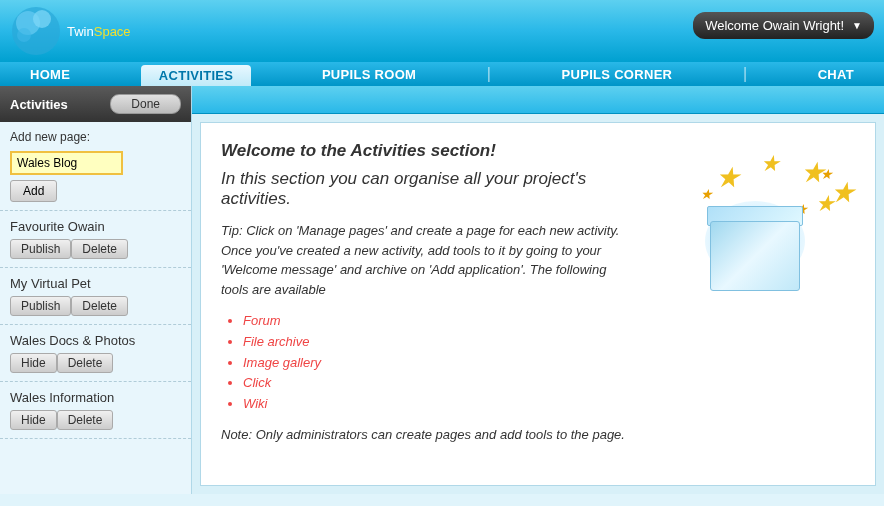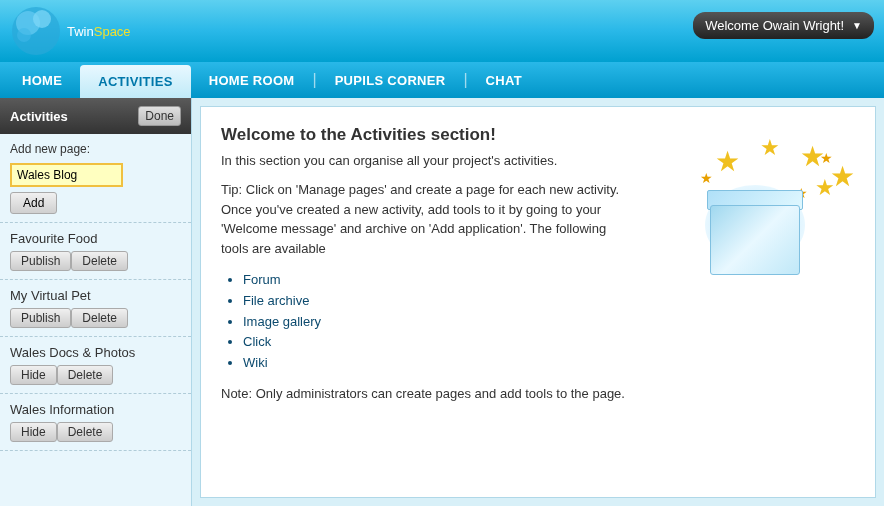--- a/index.html
+++ b/index.html
@@ -39,24 +39,25 @@
       cursor: pointer;
       display: flex;
       align-items: center;
       gap: 8px;
     }
     .welcome-btn .arrow { font-size: 10px; }
 
     
     .nav {
       background: linear-gradient(180deg, #29b8e8 0%, #0095c8 100%);
-      height: 36px;
+      height: 24px;
       display: flex;
       align-items: stretch;
-      padding: 0 4px;
+      padding: 0 12px;
+      justify-content: space-between;
     }
     .nav-item {
       display: flex;
       align-items: center;
       padding: 0 18px;
       color: #fff;
       font-weight: bold;
       font-size: 13px;
       cursor: pointer;
       text-decoration: none;
@@ -100,22 +101,22 @@
       font-size: 13px;
       padding: 8px 10px;
       display: flex;
       align-items: center;
       justify-content: space-between;
     }
     .done-btn {
       background: linear-gradient(180deg, #e0e0e0 0%, #bbb 100%);
       color: #333;
       border: 1px solid #999;
-      border-radius: 3px;
-      padding: 2px 6px;
+      border-radius: 9px;
+      padding: 2px 20px;
       font-size: 12px;
       cursor: pointer;
     }
     .sidebar-section {
       padding: 8px 10px;
       border-bottom: 1px dashed #b0ccd8;
     }
     .add-new-label {
       font-size: 12px;
       color: #333;
@@ -159,21 +160,22 @@
       font-size: 12px;
       cursor: pointer;
       color: #333;
     }
 
     
     .content-area {
       flex: 1;
       background: #d8f0f8;
       display: flex;
-      flex-direction: row;
+      flex-direction: column;
+      font-style: italic;
     }
     .content-header {
       background: linear-gradient(180deg, #5dd0f0 0%, #29b8e8 100%);
       height: 28px;
       border-bottom: 1px solid #0090c0;
     }
     .content-body {
       flex: 1;
       background: #ffffff;
       margin: 8px;
@@ -186,35 +188,35 @@
     .content-text { flex: 1; }
     .content-title {
       font-size: 17px;
       font-weight: bold;
       color: #333;
       margin-bottom: 8px;
     }
     .content-intro {
       color: #333;
       margin-bottom: 12px;
-      font-size: 13px;
+      font-size: 17px;
     }
     .content-tip {
       color: #333;
       font-size: 13px;
       margin-bottom: 12px;
       line-height: 1.5;
     }
     .content-list {
       list-style: disc;
       padding-left: 22px;
       margin-bottom: 12px;
     }
     .content-list li {
-      color: #0c4a6e;
+      color: #ef4444;
       font-size: 13px;
       line-height: 1.6;
     }
     .content-note {
       color: #333;
       font-size: 13px;
     }
     .content-image {
       width: 200px;
       flex-shrink: 0;
@@ -287,21 +289,21 @@
   </div>
   <button class="welcome-btn">
     <span>Welcome Owain Wright!</span>
     <span class="arrow">▼</span>
   </button>
 </div>
 
 <div class="nav">
   <a class="nav-item">HOME</a>
   <a class="nav-item active">ACTIVITIES</a>
-  <a class="nav-item">HOME ROOM</a>
+  <a class="nav-item">PUPILS ROOM</a>
   <span class="nav-separator">|</span>
   <a class="nav-item">PUPILS CORNER</a>
   <span class="nav-separator">|</span>
   <a class="nav-item">CHAT</a>
 </div>
 
 <div class="main-layout">
 
   <div class="sidebar">
     <div class="sidebar-header">
@@ -311,21 +313,21 @@
 
     <div class="sidebar-section">
       <div class="add-new-label">Add new page:</div>
       <input type="text" class="page-name-input" value="Wales Blog" style="">
       <br>
       <button class="add-btn">Add</button>
     </div>
 
     <div id="page-items-container">
         <div class="page-item">
-          <div class="page-item-name">Favourite Food</div>
+          <div class="page-item-name">Favourite Owain</div>
           <div class="page-item-actions">
             <button class="action-btn">Publish</button>
             <button class="action-btn">Delete</button>
           </div>
         </div>
         <div class="page-item">
           <div class="page-item-name">My Virtual Pet</div>
           <div class="page-item-actions">
             <button class="action-btn">Publish</button>
             <button class="action-btn">Delete</button>

